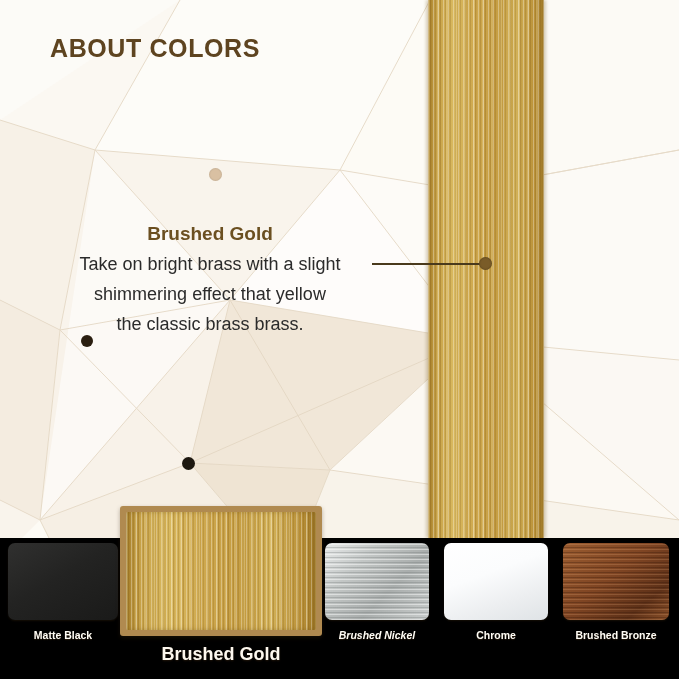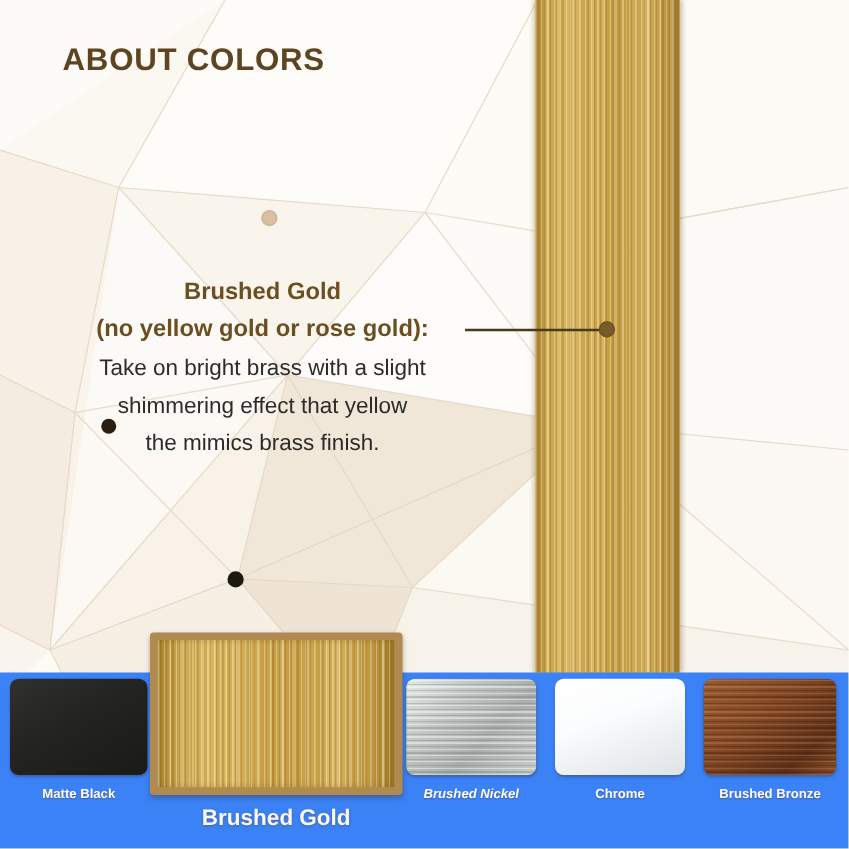--- a/index.html
+++ b/index.html
@@ -83,21 +83,21 @@
       background:#7a5c28; box-shadow:inset 0 0 2px rgba(0,0,0,.4); }
   #dot-tan      { left:209px; top:168px; width:13px; height:13px;
       background:#d9c0a2; box-shadow:inset 0 0 2px rgba(0,0,0,.18); }
   #dot-dark-1   { left:81px;  top:335px; width:12px; height:12px; background:#2a1e10; }
   #dot-dark-2   { left:182px; top:457px; width:13px; height:13px; background:#1d1810; }
 
   
   #swatch-bar {
     position:absolute; left:0; top:538px;
     width:679px; height:141px;
-    background:#3b82f6;
+    background:#000000;
   }
 
   .swatch { position:absolute; }
 
   .swatch-tile {
     position:absolute; left:0; top:0;
     width:100%; height:100%;
     border-radius:7px;
     box-shadow:0 1px 2px rgba(60,40,15,.35);
   }
@@ -237,24 +237,23 @@
       <path d="M470,340 L679,520"></path>
     </g>
   </svg>
 
   <div id="gold-column" class="brushed-gold-fill"></div>
 
   <div id="page-title">ABOUT COLORS</div>
 
   <div id="callout">
     <div class="callout-head">Brushed Gold</div>
-    <div class="callout-head">(no yellow gold or rose gold):</div>
     <div class="callout-body">Take on bright brass with a slight</div>
     <div class="callout-body">shimmering effect that yellow</div>
-    <div class="callout-body">the mimics brass finish.</div>
+    <div class="callout-body">the classic brass brass.</div>
   </div>
 
   <div id="leader-line"></div>
   <div id="dot-leader-end" class="marker-dot"></div>
 
   <div id="dot-tan" class="marker-dot"></div>
   <div id="dot-dark-1" class="marker-dot"></div>
   <div id="dot-dark-2" class="marker-dot"></div>
 
   <div id="swatch-bar">

